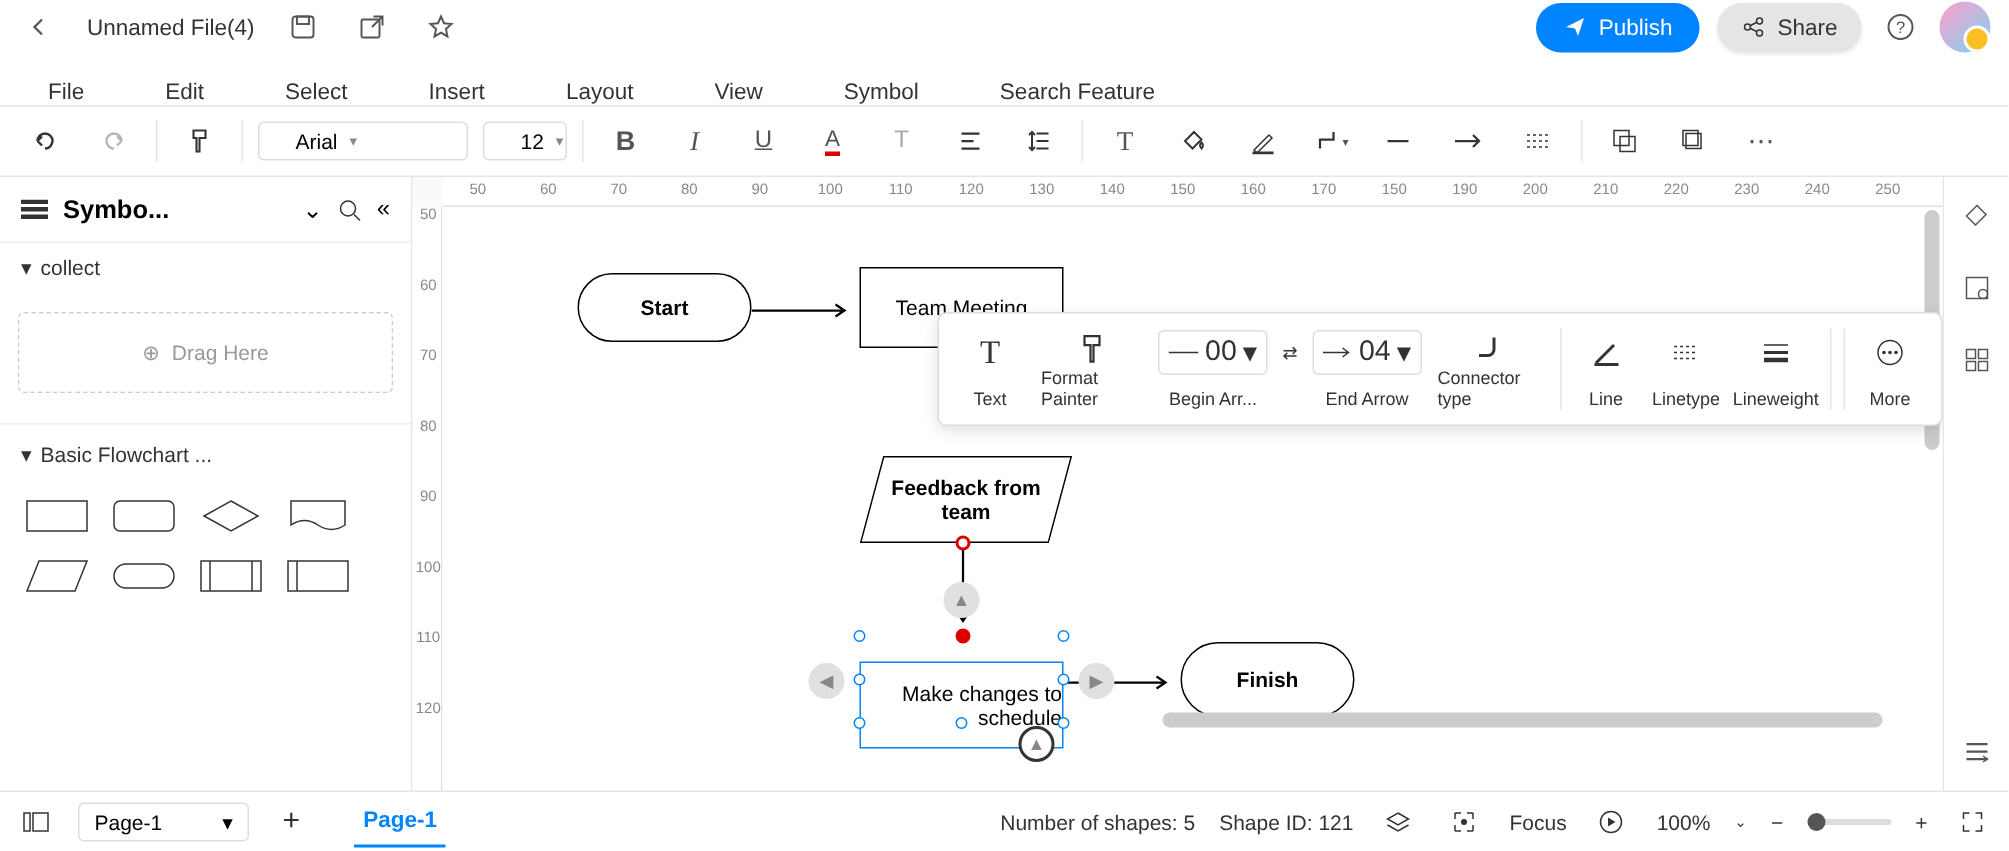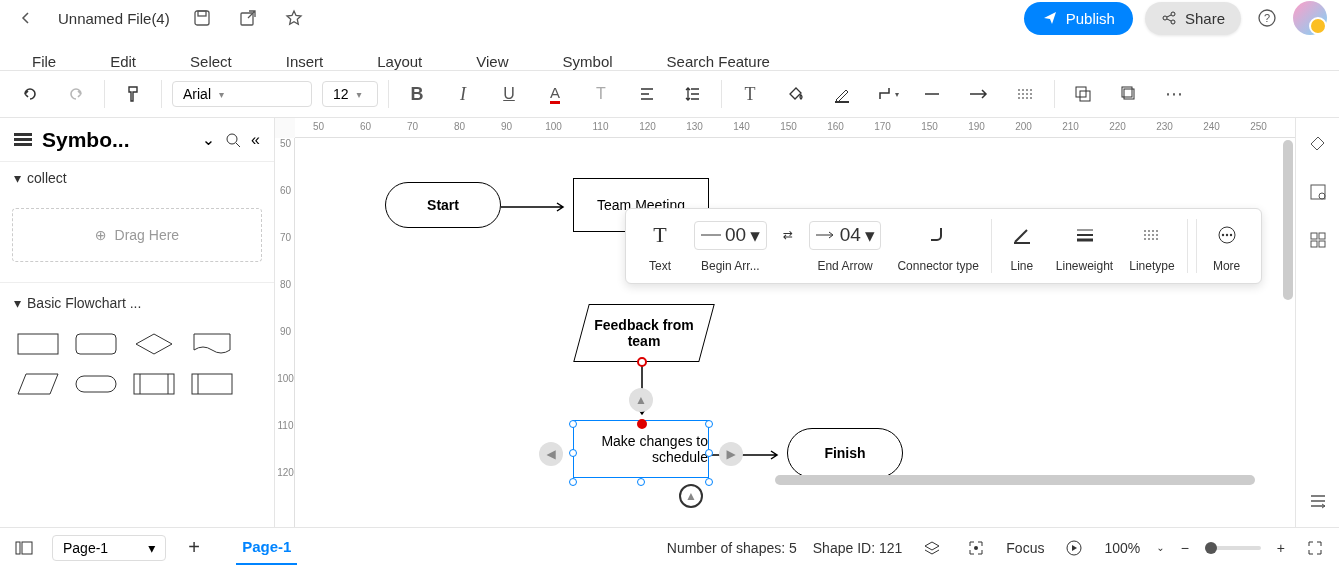--- a/index.html
+++ b/index.html
@@ -18,28 +18,28 @@
 
 
 .menu-bar { height: 34px; display: flex; align-items: flex-end; padding: 0 32px; gap: 54px; }
 .menu-item { font-size: 15px; color: #333; cursor: pointer; }
 
 
 .toolbar { height: 48px; border-top: 1px solid #e5e5e5; border-bottom: 1px solid #e5e5e5; display: flex; align-items: center; padding: 0 12px; gap: 10px; }
 .tb-btn { display: inline-flex; align-items: center; justify-content: center; width: 36px; height: 36px; cursor: pointer; color: #555; }
 .tb-btn-disabled { opacity: 0.35; }
 .tb-sep { width: 1px; height: 28px; background: #e5e5e5; }
-.tb-select { border: 1px solid #ddd; border-radius: 4px; padding: 4px 10px; font-size: 14px; display: flex; align-items: center; gap: 8px; cursor: pointer; background: #fff; }
+.tb-select { border: 1px solid #ddd; border-radius: 4px; padding: 4px 24px; font-size: 14px; display: flex; align-items: center; gap: 8px; cursor: pointer; background: #fff; }
 .tb-select .caret { font-size: 10px; color: #888; }
 
 
 .main { display: flex; height: calc(567px - 36px - 34px - 48px - 40px); }
 .left-panel { width: 275px; border-right: 1px solid #e5e5e5; display: flex; flex-direction: column; }
 .panel-header { height: 44px; display: flex; align-items: center; padding: 0 14px; gap: 10px; border-bottom: 1px solid #eee; }
-.panel-title { font-weight: bold; font-size: 21px; flex: 1; }
+.panel-title { font-weight: bold; font-size: 17px; flex: 1; }
 .panel-section { padding: 8px 14px; }
 .section-label { font-size: 14px; color: #333; cursor: pointer; display: flex; align-items: center; gap: 6px; }
 .drag-box { margin: 14px 12px; border: 1px dashed #ccc; border-radius: 4px; height: 54px; display: flex; align-items: center; justify-content: center; color: #999; font-size: 14px; gap: 8px; }
 .shape-grid { padding: 8px 12px; display: flex; flex-wrap: wrap; gap: 6px; }
 .shape-thumb { width: 52px; height: 34px; display: flex; align-items: center; justify-content: center; }
 
 .canvas-area { flex: 1; position: relative; background: #fafafa; overflow: hidden; }
 .ruler-h { position: absolute; top: 0; left: 20px; right: 0; height: 20px; background: #fff; border-bottom: 1px solid #e0e0e0; display: flex; font-size: 10px; color: #888; }
 .ruler-h .tick { width: 47px; text-align: center; padding-top: 3px; }
 .ruler-v { position: absolute; top: 20px; left: 0; width: 20px; bottom: 0; background: #fff; border-right: 1px solid #e0e0e0; font-size: 10px; color: #888; }
@@ -367,21 +367,21 @@
 
       <div class="shape-start" style="top:44px;left:90px;width:116px;height:46px">
           <span>Start</span>
         </div>
       <div class="shape-rect" style="top:40px;left:278px;width:136px;height:54px">
           <span>Team Meeting</span>
         </div>
       <div class="shape-para" style="top:166px;left:286px;width:126px;height:58px">
           <span>Feedback from team</span>
         </div>
-      <div class="shape-rect" style="top:282px;left:278px;width:136px;height:58px;border-color:#0084ff">
+      <div class="shape-rect" style="top:303px;left:278px;width:136px;height:58px;border-color:#0084ff">
           <span>Make changes to schedule</span>
         </div>
       <div class="shape-start" style="top:290px;left:492px;width:116px;height:50px">
           <span>Finish</span>
         </div>
 
       <svg style="position:absolute;top:64px;left:206px" width="72" height="10">
           <path d="M0 5 h62 M56 1 l6 4 -6 4" stroke="#000" stroke-width="1.5" fill="none"></path>
         </svg>
       <svg style="position:absolute;top:224px;left:342px" width="10" height="62">
@@ -410,20 +410,28 @@
     </div>
 
     <div class="ctx-toolbar">
 
       <div class="ctx-item">
           <div class="ctx-icon" style="font-size:22px;font-family:serif">T</div>
           <span>Text</span>
         </div>
       <div class="ctx-item">
           <div class="ctx-icon">
+            <svg width="22" height="22">
+              <path d="M6 3h10v6h-4v11h-2V9H6z" stroke="#333" fill="none" stroke-width="1.5"></path>
+            </svg>
+          </div>
+          <span>Format Painter</span>
+        </div>
+      <div class="ctx-item">
+          <div class="ctx-icon">
             <div class="ctx-combo"><svg width="20" height="8">
                 <path d="M0 4h20" stroke="#333"></path>
               </svg><span>00</span>▾</div>
           </div>
           <span>Begin Arr...</span>
         </div>
       <div class="ctx-item" style="min-width:20px">
           <div class="ctx-icon">⇄</div>
           <span></span>
         </div>
@@ -445,38 +453,38 @@
         </div>
       <div class="ctx-sep"></div>
       <div class="ctx-item">
           <div class="ctx-icon">
             <svg width="20" height="20">
               <path d="M3 17L15 5" stroke="#333" stroke-width="2"></path>
               <rect x="2" y="17" width="16" height="2" fill="#333"></rect>
             </svg>
           </div>
           <span>Line</span>
+        </div>
+      <div class="ctx-item">
+          <div class="ctx-icon">
+            <svg width="20" height="20">
+              <path d="M2 6h16M2 10h16M2 14h16" stroke="#333" stroke-dasharray="2 2"></path>
+            </svg>
+          </div>
+          <span>Linetype</span>
         </div>
       <div class="ctx-item">
           <div class="ctx-icon">
             <svg width="20" height="20">
               <path d="M2 5h16M2 10h16M2 15h16" stroke="#333" stroke-width="1"></path>
               <path d="M2 10h16" stroke="#333" stroke-width="2"></path>
               <path d="M2 15h16" stroke="#333" stroke-width="3"></path>
             </svg>
           </div>
           <span>Lineweight</span>
-        </div>
-      <div class="ctx-item">
-          <div class="ctx-icon">
-            <svg width="20" height="20">
-              <path d="M2 6h16M2 10h16M2 14h16" stroke="#333" stroke-dasharray="2 2"></path>
-            </svg>
-          </div>
-          <span>Linetype</span>
         </div>
       <div class="ctx-sep"></div>
       <div class="ctx-sep"></div>
       <div class="ctx-item">
           <div class="ctx-icon">
             <svg width="22" height="22">
               <circle cx="11" cy="11" r="8" stroke="#333" fill="none"></circle>
               <circle cx="7" cy="11" r="1.2" fill="#333"></circle>
               <circle cx="11" cy="11" r="1.2" fill="#333"></circle>
               <circle cx="15" cy="11" r="1.2" fill="#333"></circle>

